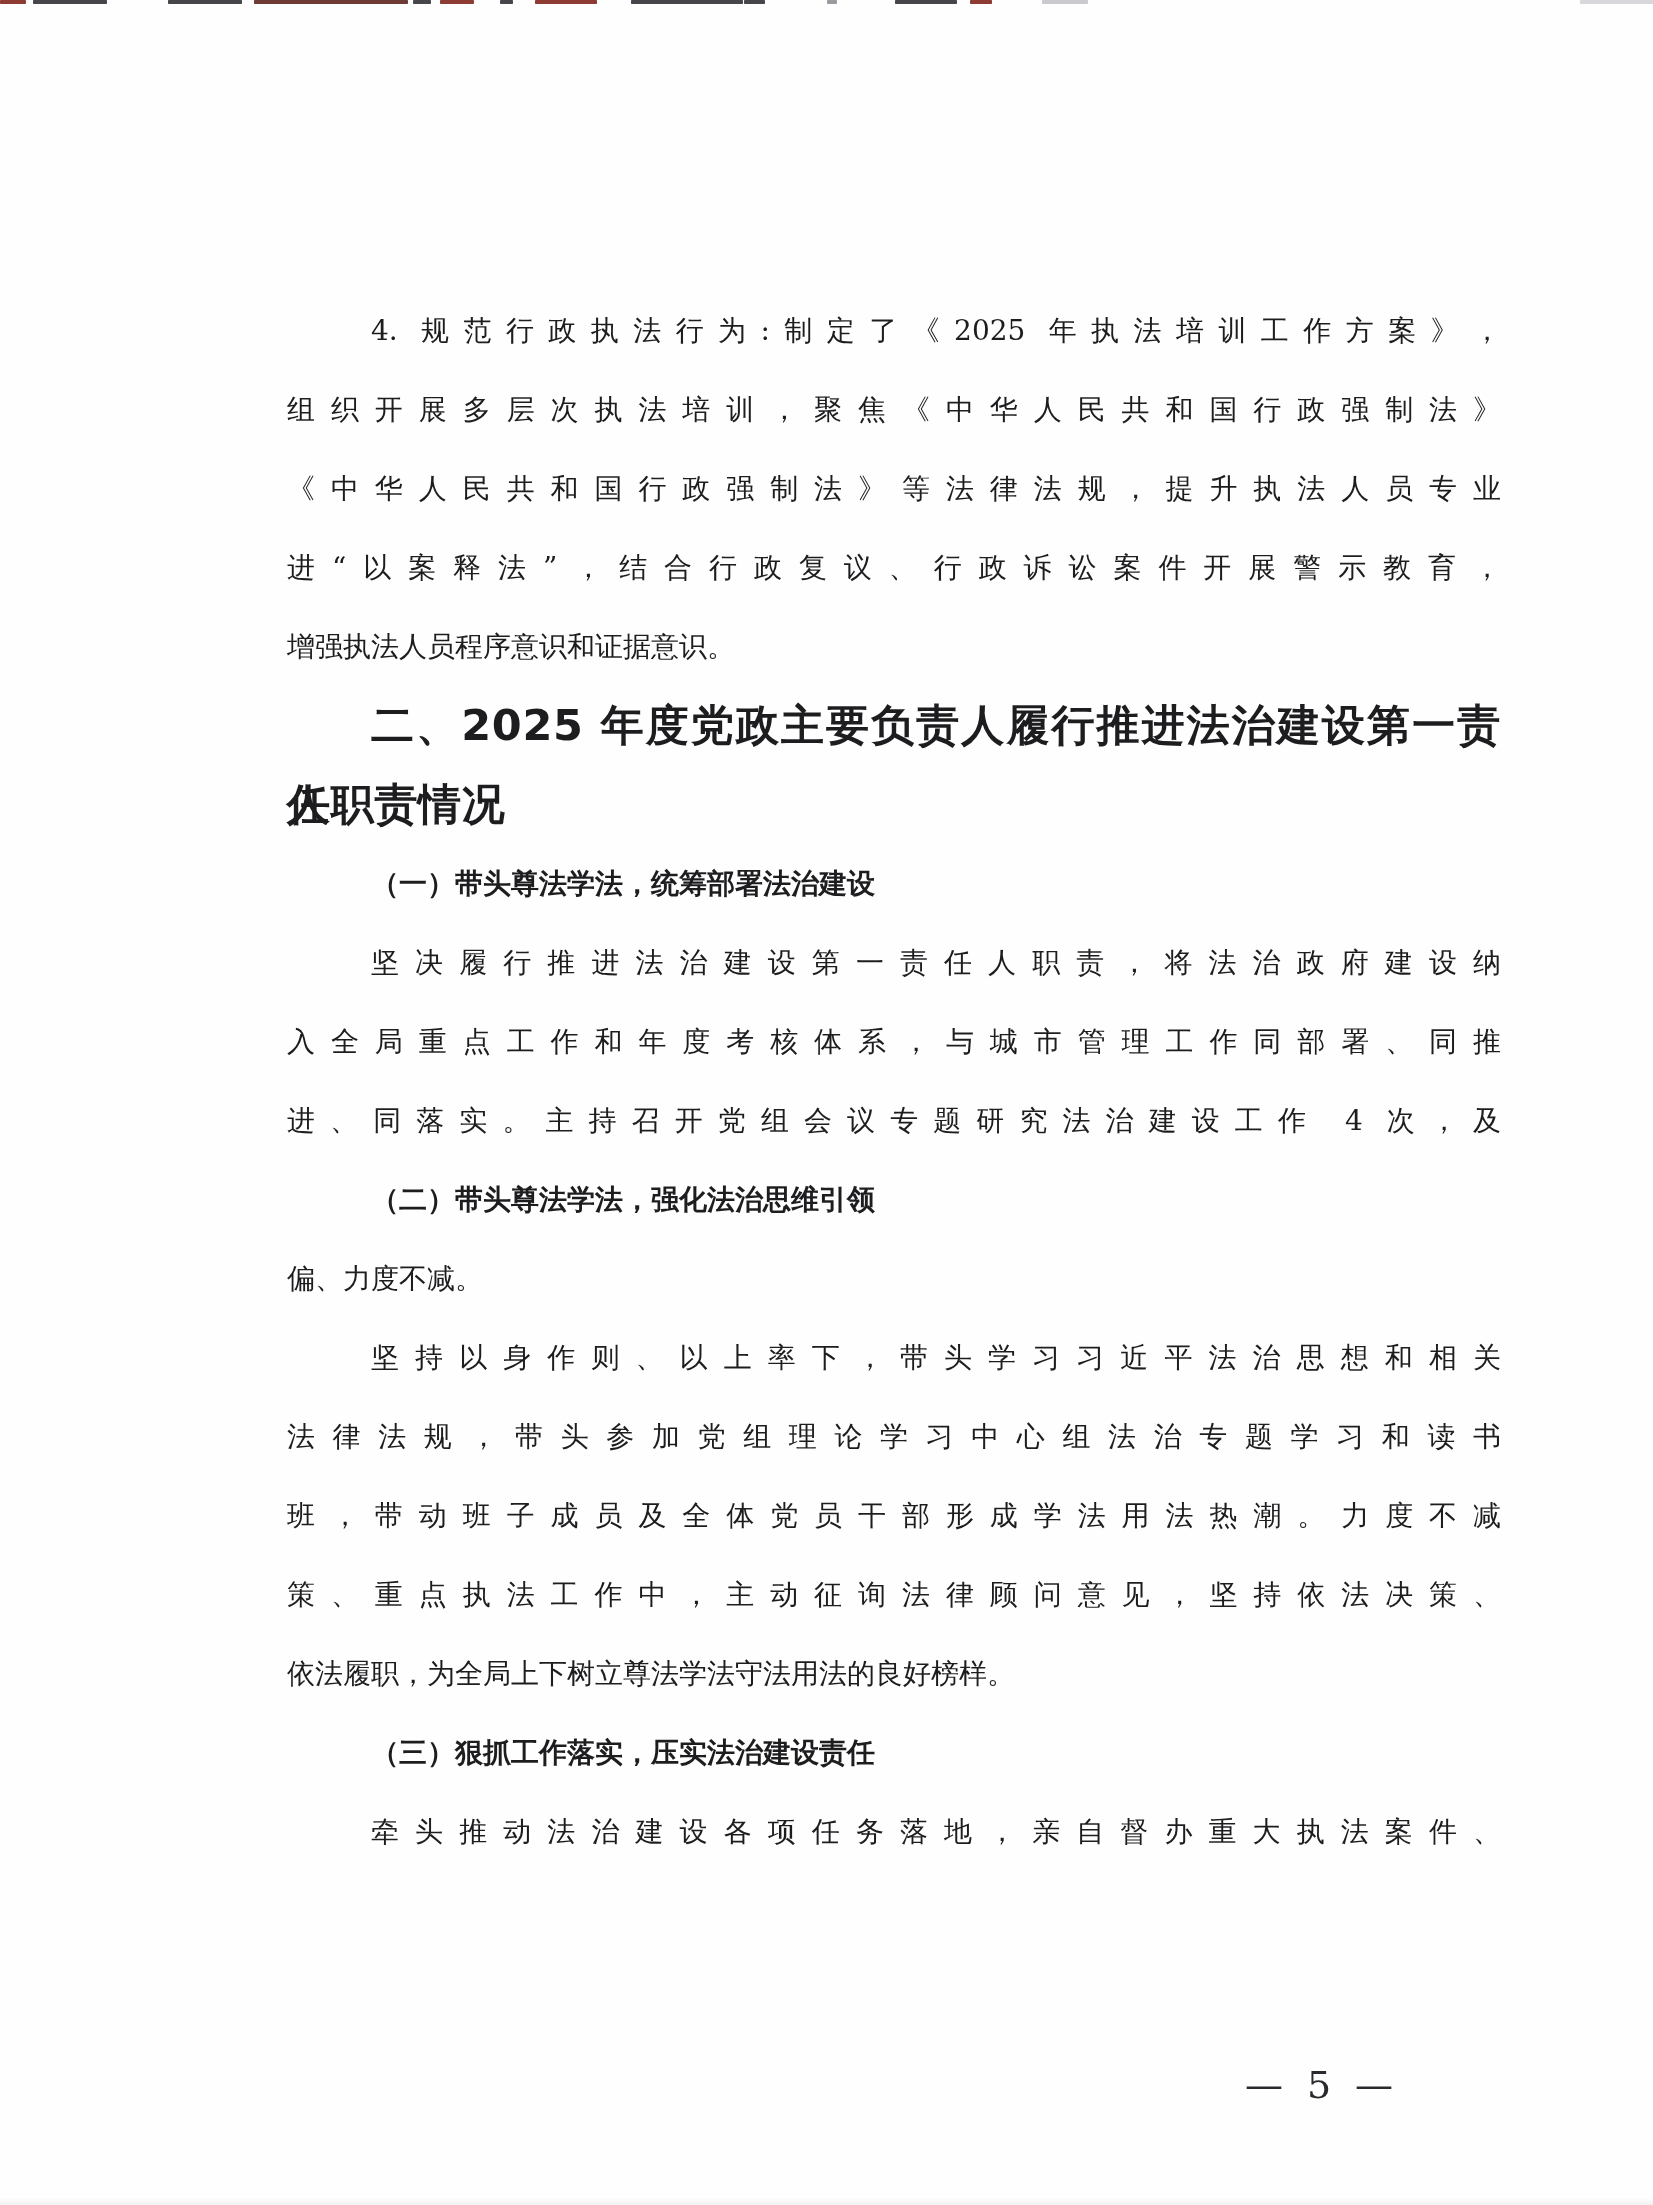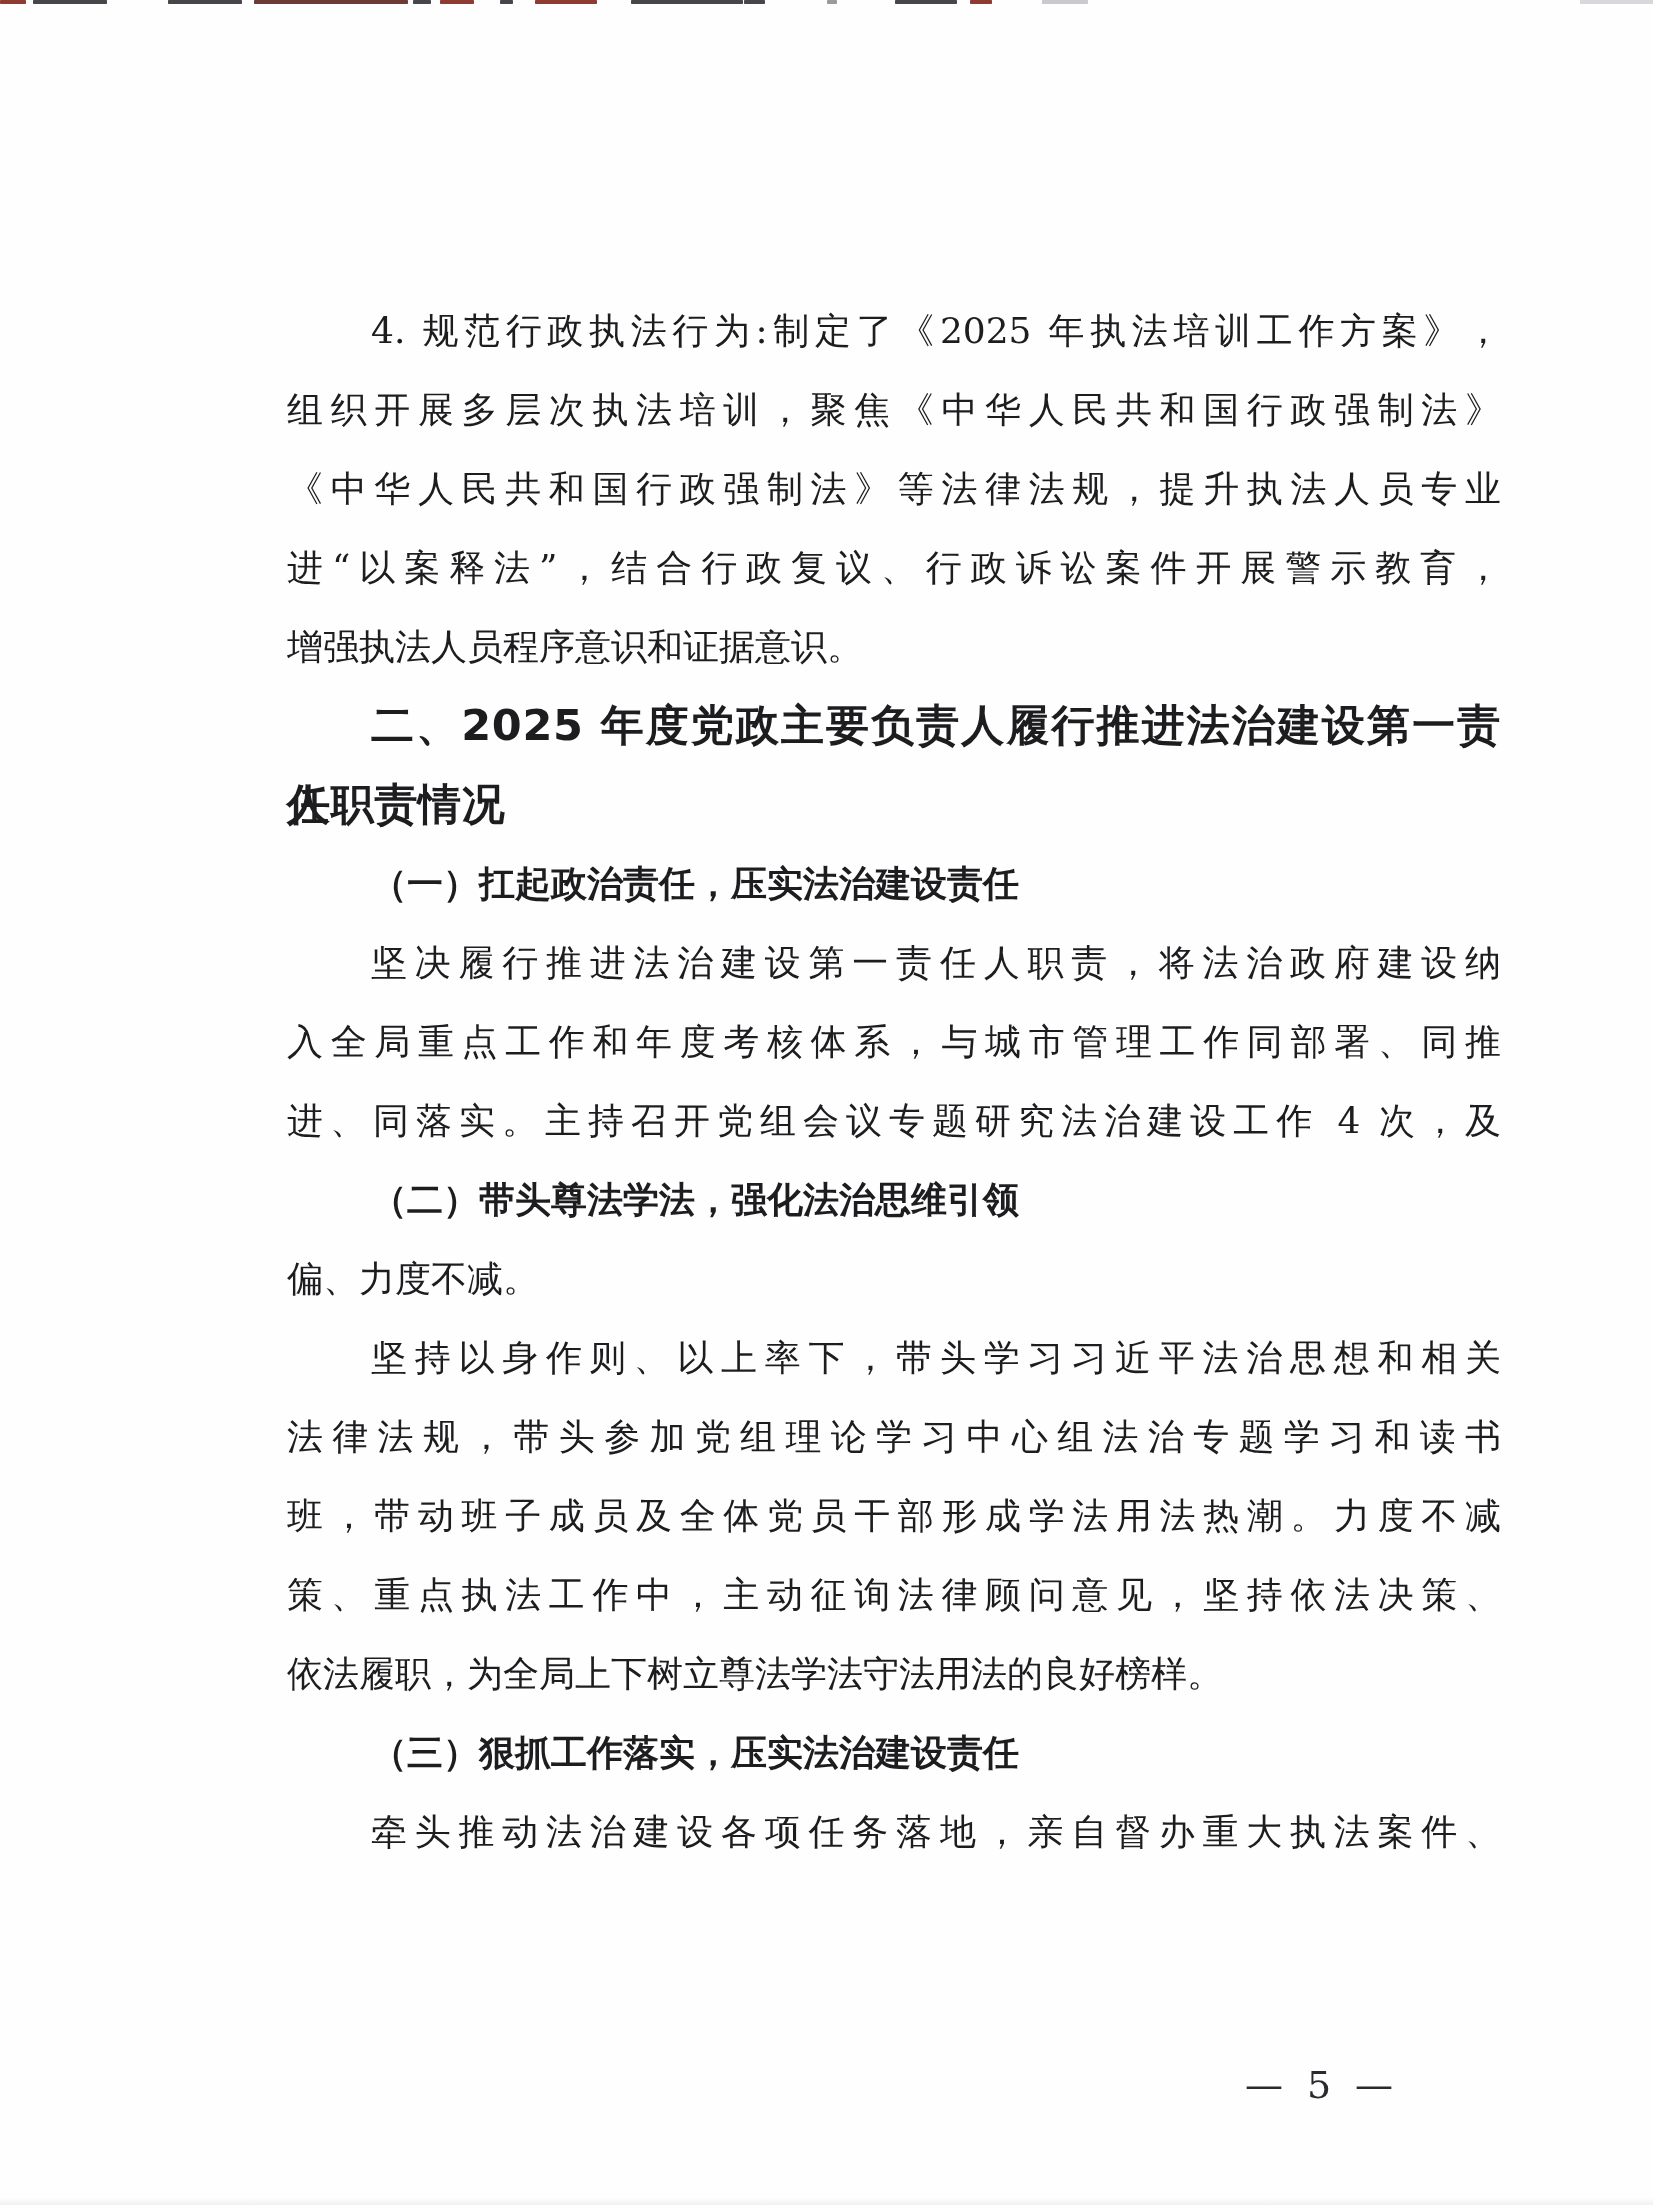--- a/index.html
+++ b/index.html
@@ -5,21 +5,21 @@
   html,body{margin:0;padding:0;}
   body{
     width:1654px;height:2205px;position:relative;overflow:hidden;
     background:#ffffff;
     font-family:"DejaVu Serif","Liberation Serif",serif;
     color:#1d1d20;
   }
   #page{position:absolute;inset:0;background:#fefefe;}
   #content{position:absolute;left:287px;top:291px;width:1214px;}
   .line{
-    height:79px;line-height:79px;font-size:36px;
+    height:79px;line-height:79px;font-size:28px;
     text-align:justify;text-align-last:justify;
     white-space:normal;overflow:visible;
   }
   .nj{text-align:right;text-align-last:left;}
   .ind{text-indent:84px;}
   .h2{
     font-family:"DejaVu Sans","Liberation Sans",sans-serif;
     font-weight:700;font-size:43px;letter-spacing:0.7px;
   }
   .h3{font-weight:600;}
@@ -59,21 +59,21 @@
   <div id="content">
     <div class="line ind">4. 规范行政执法行为:制定了《2025 年执法培训工作方案》，</div>
     <div class="line">组织开展多层次执法培训，聚焦《中华人民共和国行政强制法》</div>
     <div class="line">《中华人民共和国行政强制法》等法律法规，提升执法人员专业</div>
     <div class="line">进“以案释法”，结合行政复议、行政诉讼案件开展警示教育，</div>
     <div class="line nj">增强执法人员程序意识和证据意识。</div>
 
     <div class="line h2 ind">二、2025 年度党政主要负责人履行推进法治建设第一责任</div>
     <div class="line h2 nj">人职责情况</div>
 
-    <div class="line h3 ind nj">（一）扛起政治责任，压实法治建设责任</div>
+    <div class="line h3 ind nj">（一）带头尊法学法，统筹部署法治建设</div>
     <div class="line ind">坚决履行推进法治建设第一责任人职责，将法治政府建设纳</div>
     <div class="line">入全局重点工作和年度考核体系，与城市管理工作同部署、同推</div>
     <div class="line">进、同落实。主持召开党组会议专题研究法治建设工作 4 次，及</div>
     <div class="line h3 ind nj">（二）带头尊法学法，强化法治思维引领</div>
 
     <div class="line nj">偏、力度不减。</div>
     <div class="line ind">坚持以身作则、以上率下，带头学习习近平法治思想和相关</div>
     <div class="line">法律法规，带头参加党组理论学习中心组法治专题学习和读书</div>
     <div class="line">班，带动班子成员及全体党员干部形成学法用法热潮。力度不减</div>
     <div class="line">策、重点执法工作中，主动征询法律顾问意见，坚持依法决策、</div>

